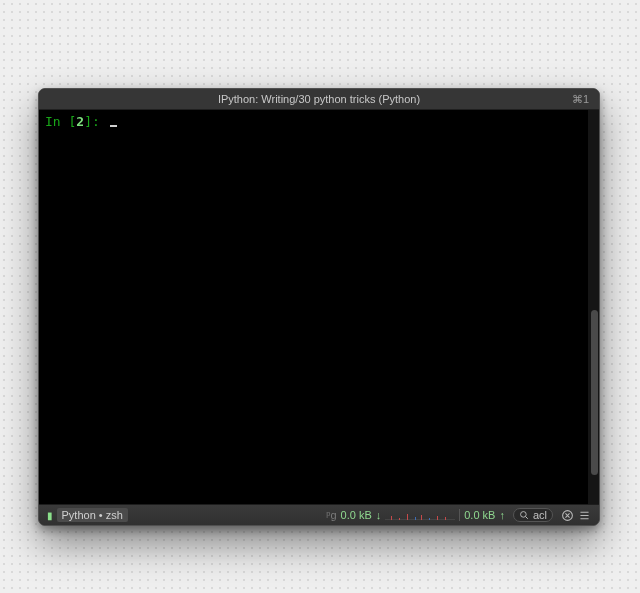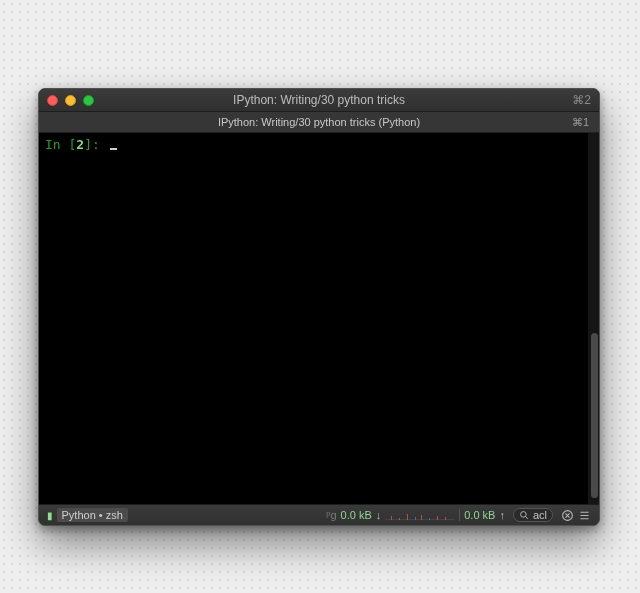--- a/index.html
+++ b/index.html
@@ -57,29 +57,20 @@
     padding:0 5px;display:flex;align-items:center;gap:4px;color:#c0c0c0}
   .search svg{width:10px;height:10px}
   .status-ico{width:13px;height:13px;color:#b8b8b8}
 </style>
 </head>
 <body>
 
 <div class="canvas">
   <div class="window">
 
-    <div class="titlebar">
-      <div class="traffic">
-        <div class="dot red"></div>
-        <div class="dot yel"></div>
-        <div class="dot grn"></div>
-      </div>
-      <div class="wtitle">IPython: Writing/30 python tricks</div>
-      <div class="wright">⌘2</div>
-    </div>
 
     <div class="tabbar">
       <div class="tabname">IPython: Writing/30 python tricks (Python)</div>
       <div class="tabright">⌘1</div>
     </div>
 
     <div class="termwrap">
       <div class="term">
         <span class="promptline">
           <span class="in-part">In [</span><span class="in-num">2</span><span class="in-part">]:</span>

